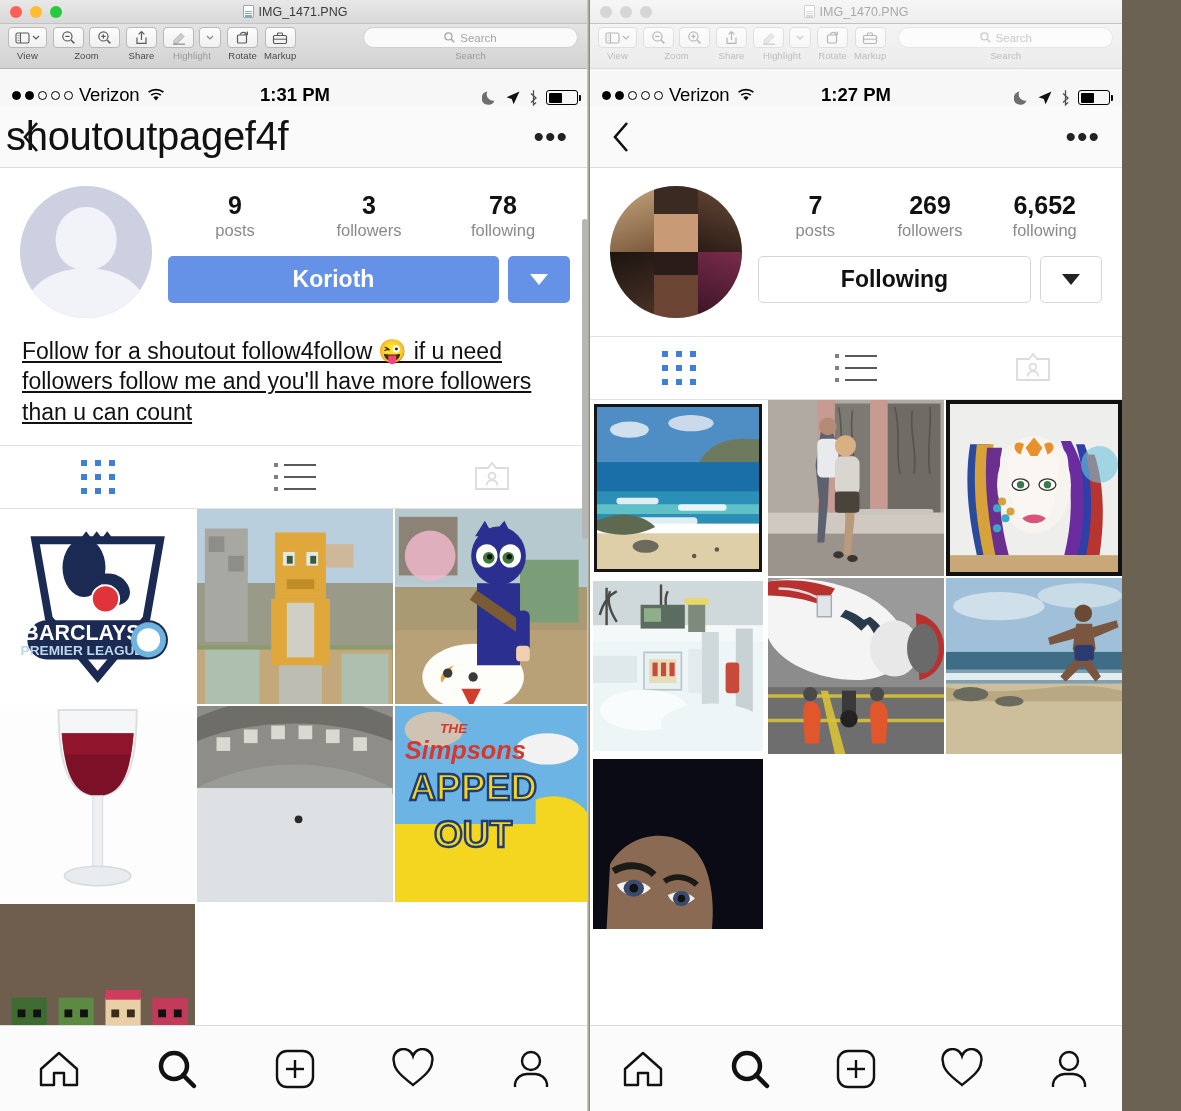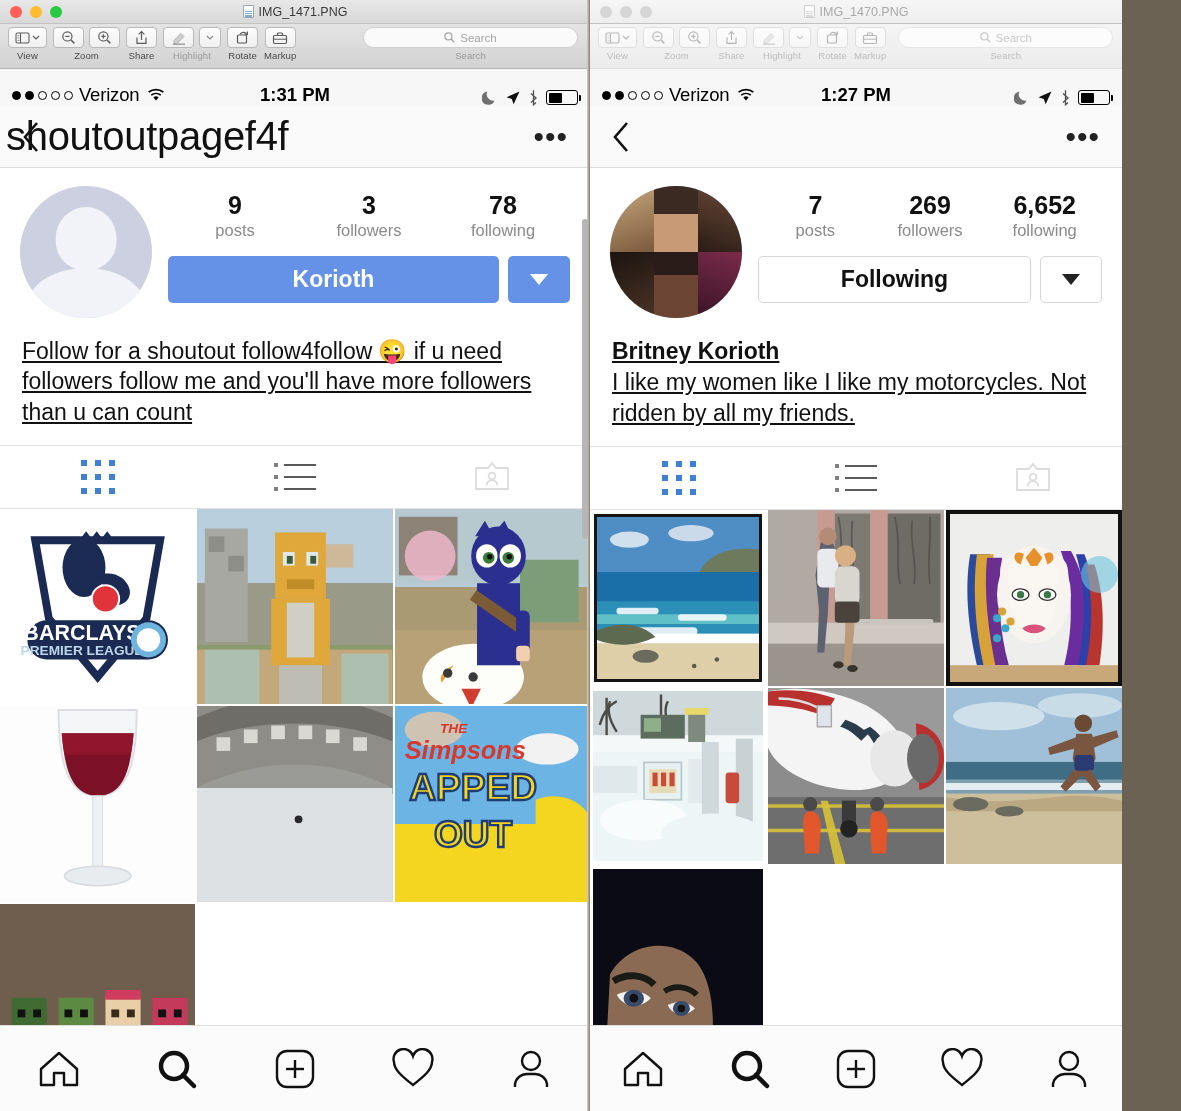--- a/index.html
+++ b/index.html
@@ -781,24 +781,20 @@
             <div class="btnrow">
               <div class="mainbtn following">Following</div>
               <div class="dropbtn white">
                 <span class="caret d"></span>
               </div>
             </div>
           </div>
         </div>
       </div>
 
-      <div class="bio">
-        <span class="name">Britney Korioth</span>
-        <span>I like my women like I like my motorcycles. Not ridden by all my friends.</span>
-      </div>
 
       <div class="tabbar">
         <div class="tab">
           <span class="gridicon">
               <i></i>
               <i></i>
               <i></i>
               <i></i>
               <i></i>
               <i></i>

